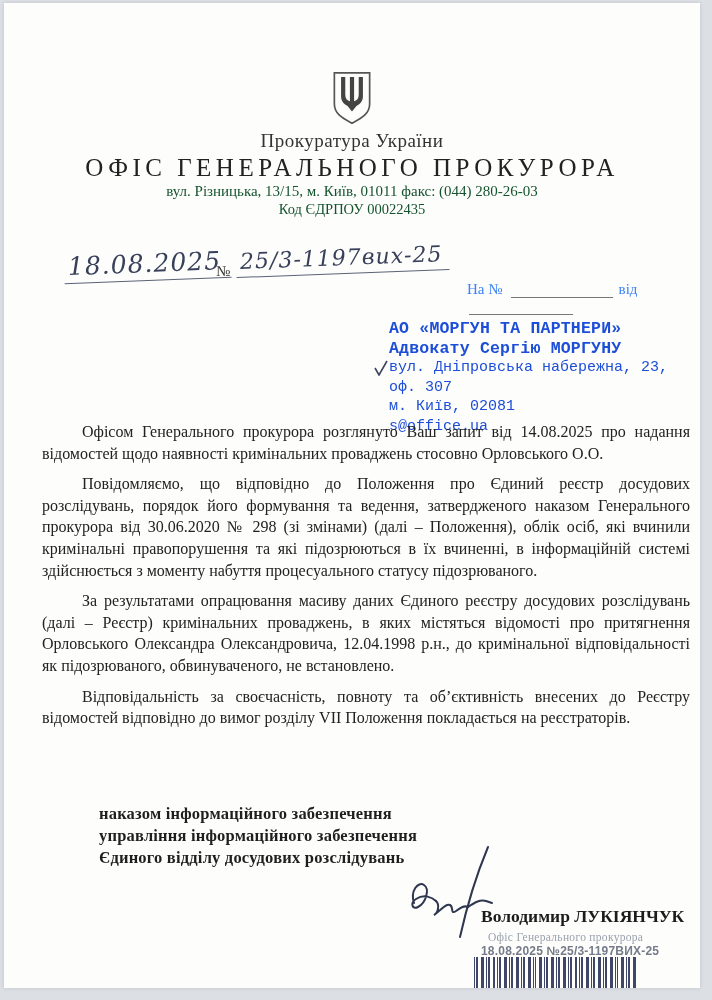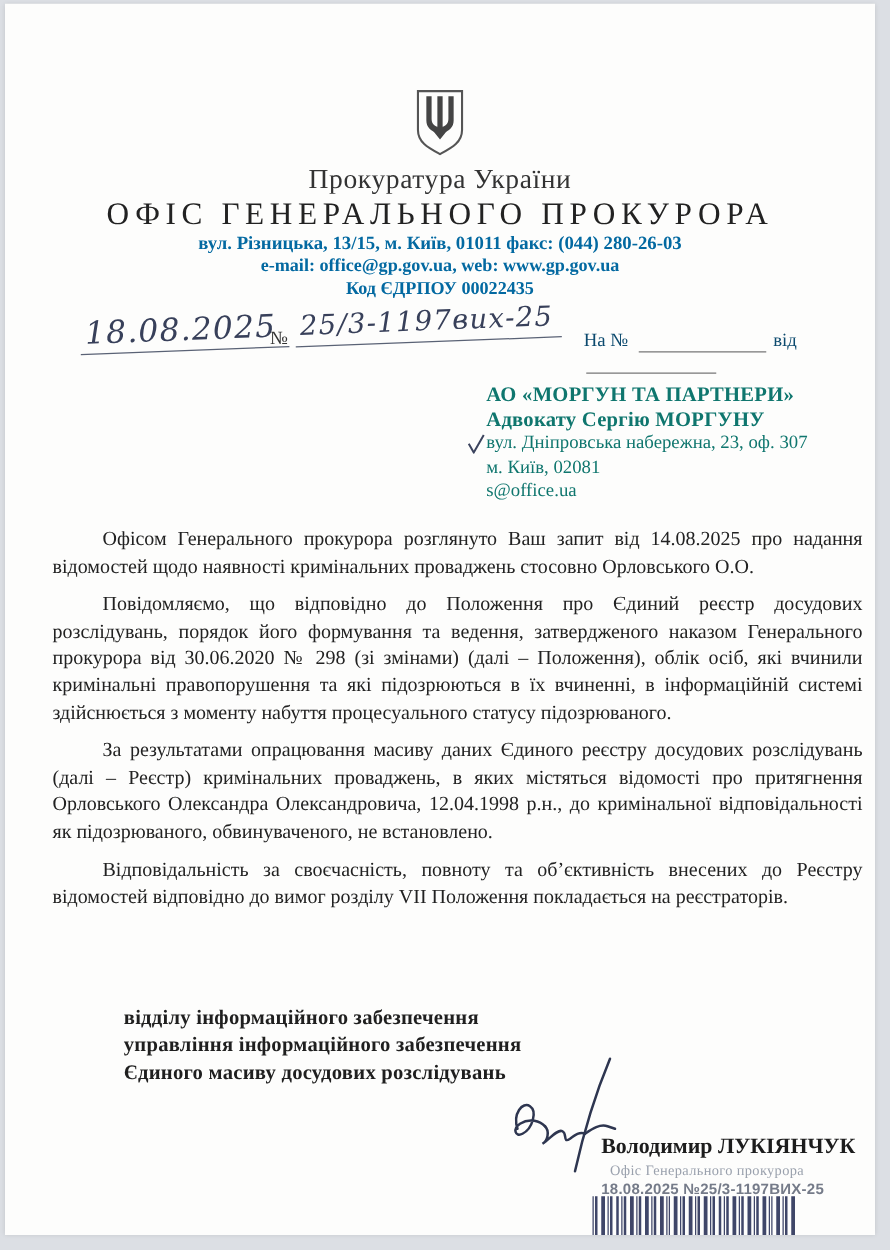--- a/index.html
+++ b/index.html
@@ -11,42 +11,42 @@
   }
   .page{
     position:absolute;left:4px;top:3px;width:696px;height:985px;
     background:#fdfdfc;
     box-shadow:0 0 4px rgba(0,0,0,.12);
     color:#2b2b2b;
   }
   
   .letterhead{position:absolute;left:0;top:0;width:100%;text-align:center;}
   .emblem{display:block;margin:68px auto 4px auto;}
-  .org-parent{font-size:22px;letter-spacing:.5px;color:#333;}
+  .org-parent{font-size:19px;letter-spacing:.5px;color:#333;}
   .org-name{font-size:25px;letter-spacing:4.5px;margin-top:2px;color:#222;white-space:nowrap;}
-  .addr-line{font-size:15px;color:#0369a1;margin-top:1px;font-weight:bold;}
+  .addr-line{font-size:15px;color:#14532d;margin-top:1px;}
   .addr-line.small{font-size:14.5px;}
   
   .ref-row{position:absolute;left:0;top:240px;width:100%;height:50px;}
   .hw{
     font-family:"DejaVu Serif",serif;font-style:italic;
     color:#38405a;letter-spacing:1px;
     display:inline-block;transform:rotate(-2.2deg);
   }
   .hw-date{position:absolute;left:60px;top:6px;font-size:25px;
     border-bottom:1.4px solid #5a6275;padding:0 10px 2px 4px;}
   .no-label{position:absolute;left:212px;top:20px;font-size:15px;color:#333;}
   .hw-number{position:absolute;left:232px;top:2px;font-size:22px;
     border-bottom:1.4px solid #5a6275;padding:0 6px 3px 4px;}
-  .incoming{position:absolute;left:463px;top:22px;font-size:15px;color:#0c4a6e;}
+  .incoming{position:absolute;left:463px;top:38px;font-size:15px;color:#3b82f6;}
   .blank-line{display:inline-block;border-bottom:1.2px solid #777;height:14px;vertical-align:bottom;}
   .blank-1{width:102px;margin:0 6px 0 8px;}
   .blank-2{width:104px;margin-left:2px;}
   
-  .addressee{position:absolute;left:385px;top:303px;font-size:15px;line-height:19.5px;color:#0f766e;}
+  .addressee{position:absolute;left:385px;top:316px;font-size:15px;line-height:19.5px;color:#1d4ed8;font-family:Liberation Mono, monospace;}
   .addressee .b{font-weight:bold;font-size:16.5px;letter-spacing:.2px;}
   .street{position:relative;}
   .checkmark-icon{position:absolute;left:-15px;top:2px;}
   
   .body-text{position:absolute;left:38px;top:418px;width:648px;
     font-size:16px;line-height:21.6px;text-align:justify;color:#222;}
   .body-text p{margin:0 0 9px 0;text-indent:40px;}
   
   .sig-title{position:absolute;left:95px;top:800px;
     font-weight:bold;font-size:16.5px;line-height:21.8px;color:#1f1f1f;letter-spacing:.2px;}
@@ -66,21 +66,20 @@
   <div class="letterhead">
     <svg class="emblem" width="42" height="55" viewBox="0 0 100 130">
       <path d="M8 4 H92 V78 C92 102 72 112 50 124 C28 112 8 102 8 78 Z" fill="none" stroke="#555" stroke-width="4"></path>
       <path d="M24 14 H34 V56 C34 65 38 70 46 72 V84 C32 81 24 72 24 60 Z" fill="#444"></path>
       <path d="M76 14 H66 V56 C66 65 62 70 54 72 V84 C68 81 76 72 76 60 Z" fill="#444"></path>
       <path d="M45 14 H55 V74 L63 80 L50 96 L37 80 L45 74 Z" fill="#444"></path>
     </svg>
     <div class="org-parent">Прокуратура України</div>
     <div class="org-name">ОФІС ГЕНЕРАЛЬНОГО ПРОКУРОРА</div>
     <div class="addr-line">вул. Різницька, 13/15, м. Київ, 01011 факс: (044) 280-26-03</div>
-    <div class="addr-line small">e-mail: office@gp.gov.ua, web: www.gp.gov.ua</div>
     <div class="addr-line small">Код ЄДРПОУ 00022435</div>
   </div>
 
   <div class="ref-row">
     <span class="hw hw-date">18.08.2025</span>
     <span class="no-label">№</span>
     <span class="hw hw-number">25/3-1197вих-25</span>
     <span class="incoming"><span>На №</span><span class="blank-line blank-1"></span><span>від</span><span class="blank-line blank-2"></span></span>
   </div>
 
@@ -98,23 +97,23 @@
   </div>
 
   <div class="body-text">
     <p>Офісом Генерального прокурора розглянуто Ваш запит від 14.08.2025 про надання відомостей щодо наявності кримінальних проваджень стосовно Орловського О.О.</p>
     <p>Повідомляємо, що відповідно до Положення про Єдиний реєстр досудових розслідувань, порядок його формування та ведення, затвердженого наказом Генерального прокурора від 30.06.2020 № 298 (зі змінами) (далі – Положення), облік осіб, які вчинили кримінальні правопорушення та які підозрюються в їх вчиненні, в інформаційній системі здійснюється з моменту набуття процесуального статусу підозрюваного.</p>
     <p>За результатами опрацювання масиву даних Єдиного реєстру досудових розслідувань (далі – Реєстр) кримінальних проваджень, в яких містяться відомості про притягнення Орловського Олександра Олександровича, 12.04.1998 р.н., до кримінальної відповідальності як підозрюваного, обвинуваченого, не встановлено.</p>
     <p>Відповідальність за своєчасність, повноту та об’єктивність внесених до Реєстру відомостей відповідно до вимог розділу VII Положення покладається на реєстраторів.</p>
   </div>
 
   <div class="sig-title">
-    <div>відділу інформаційного забезпечення</div>
+    <div>наказом інформаційного забезпечення</div>
     <div>управління інформаційного забезпечення</div>
-    <div>Єдиного масиву досудових розслідувань</div>
+    <div>Єдиного відділу досудових розслідувань</div>
   </div>
 
   <svg class="signature-svg" width="110" height="105" viewBox="0 0 110 105">
     <g fill="none" stroke="#2e3650" stroke-width="2" stroke-linecap="round">
       <path d="M12 62 C8 50 16 40 22 44 C28 48 24 62 16 66 C10 69 8 62 14 58 C22 53 30 56 34 60"></path>
       <path d="M34 60 C38 64 36 72 32 74 C38 70 44 62 48 64 C52 66 48 74 54 70 C58 67 62 64 66 66"></path>
       <path d="M86 6 C76 30 66 60 58 96"></path>
       <path d="M66 66 C72 62 78 58 84 60 L90 62"></path>
     </g>
   </svg>

